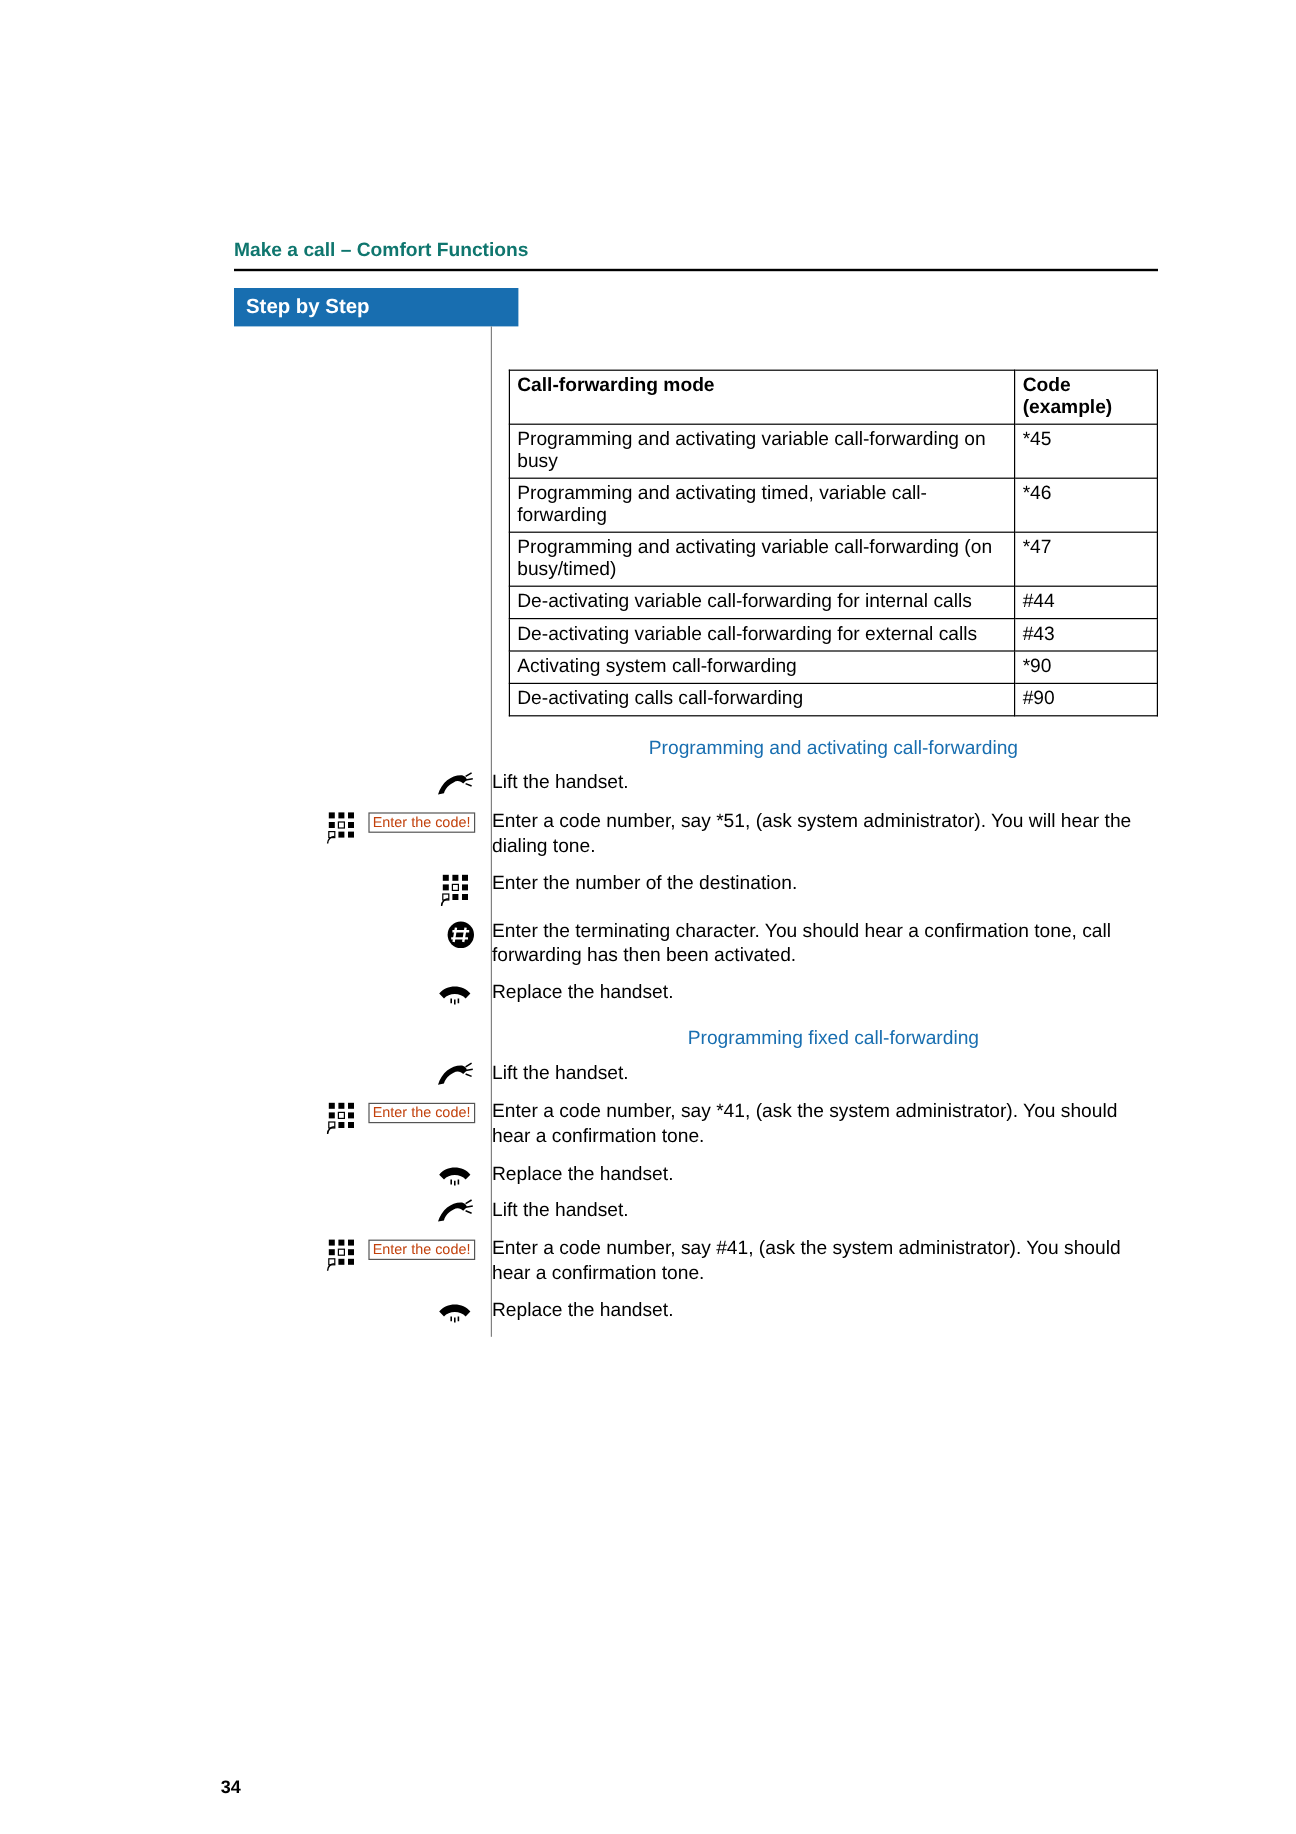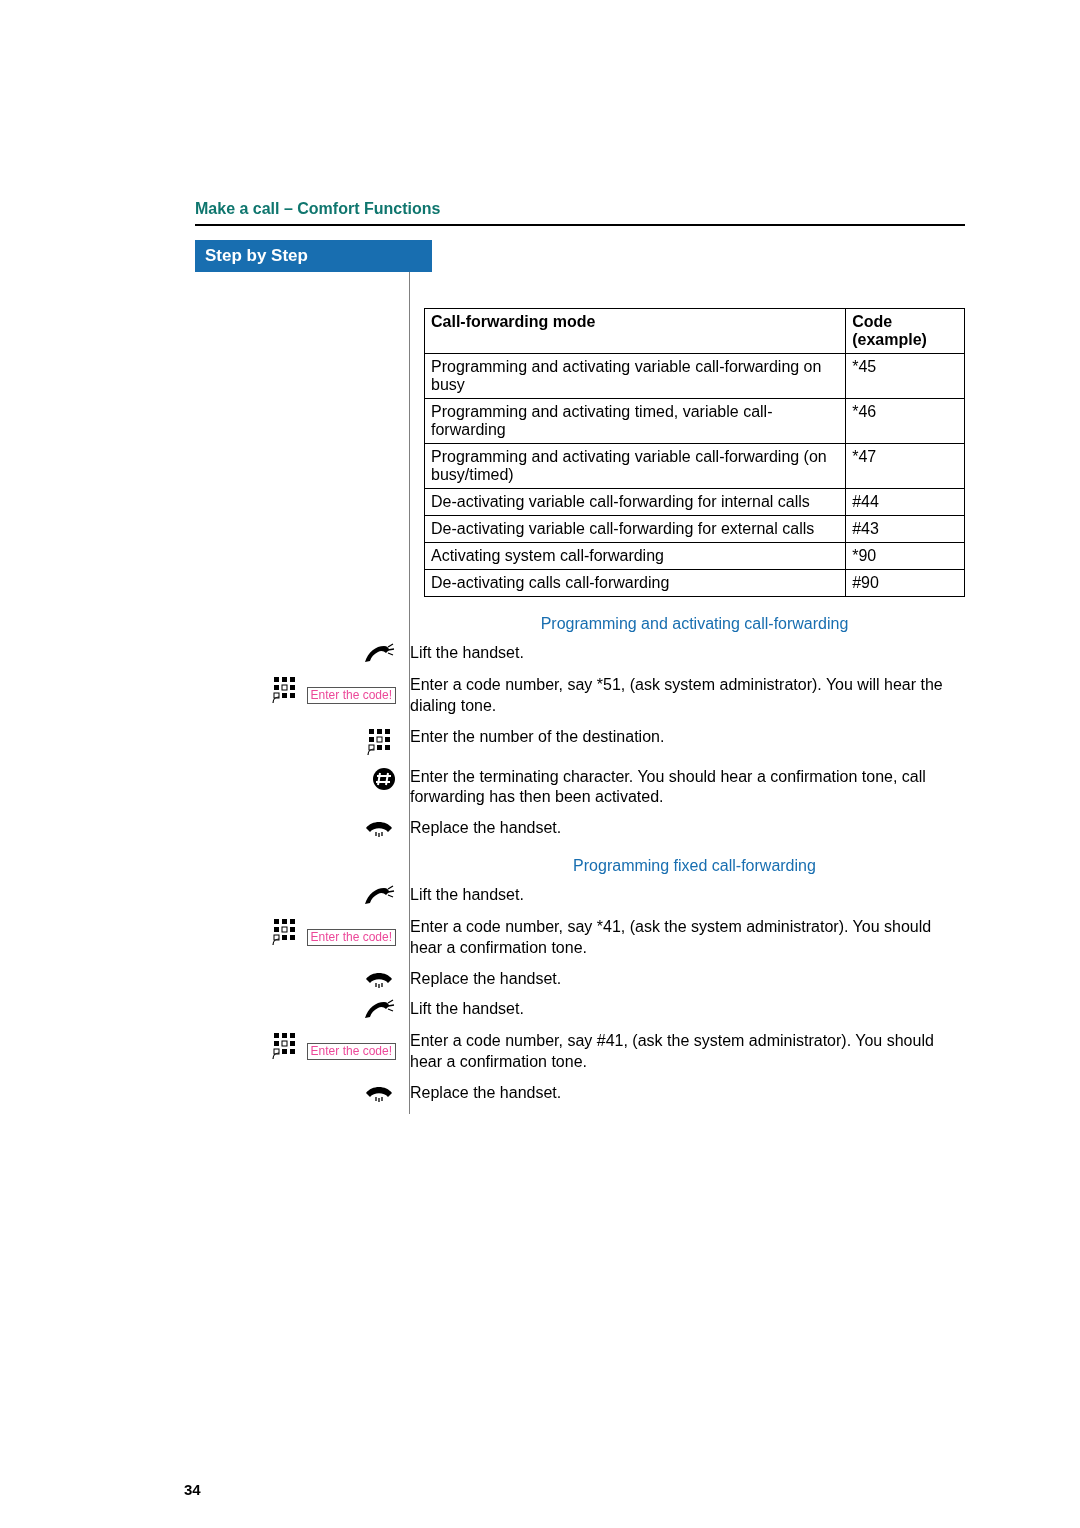--- a/index.html
+++ b/index.html
@@ -100,26 +100,26 @@
     flex: 1;
     font-size: 16px;
     line-height: 1.3;
   }
   .icon {
     display: inline-block;
   }
   
   .legend-box {
     border: 1px solid #555;
-    color: #ec4899;
+    color: #c2410c;
     font-size: 12px;
     padding: 1px 3px 2px 3px;
     line-height: 1;
     background: #fff;
-    margin-top: 12px;
+    margin-top: 2px;
     white-space: nowrap;
   }
   .page-num {
     position: absolute;
     bottom: 30px;
     left: 184px;
     font-weight: bold;
     font-size: 15px;
   }
   svg { display: block; }

